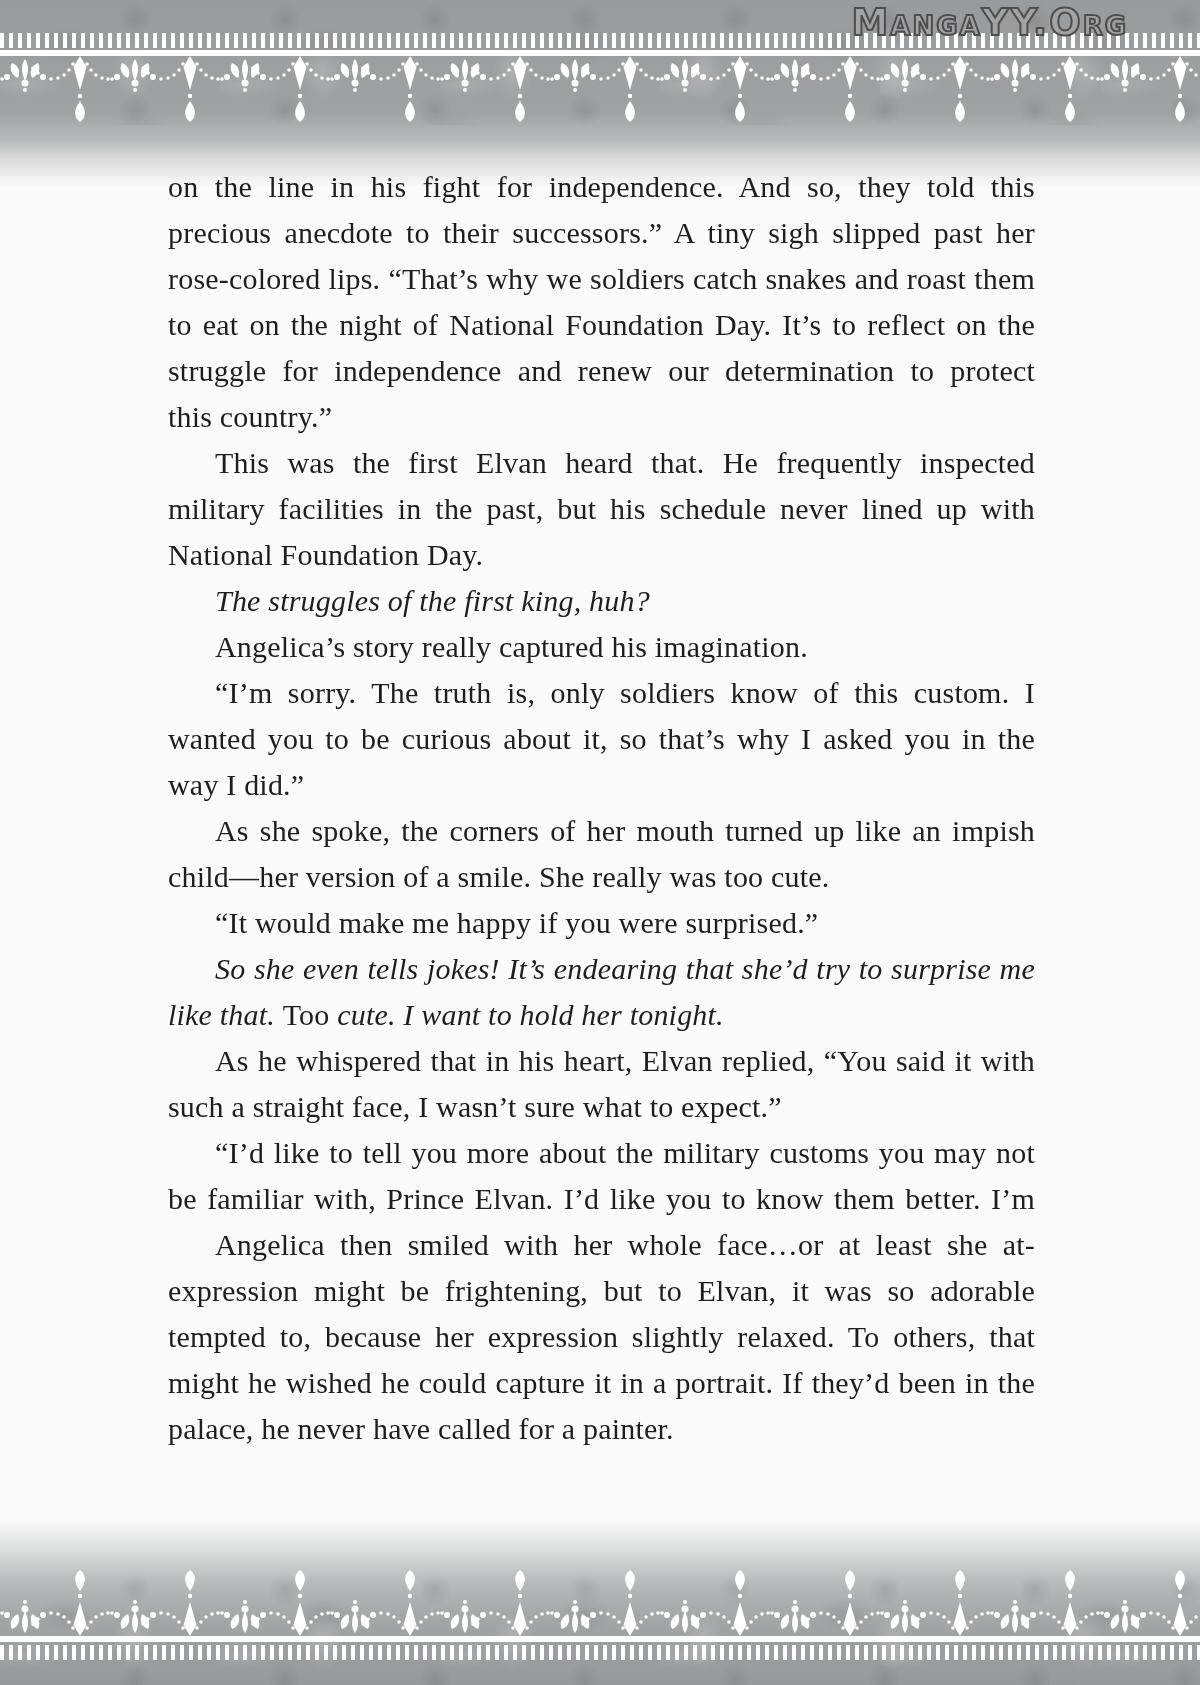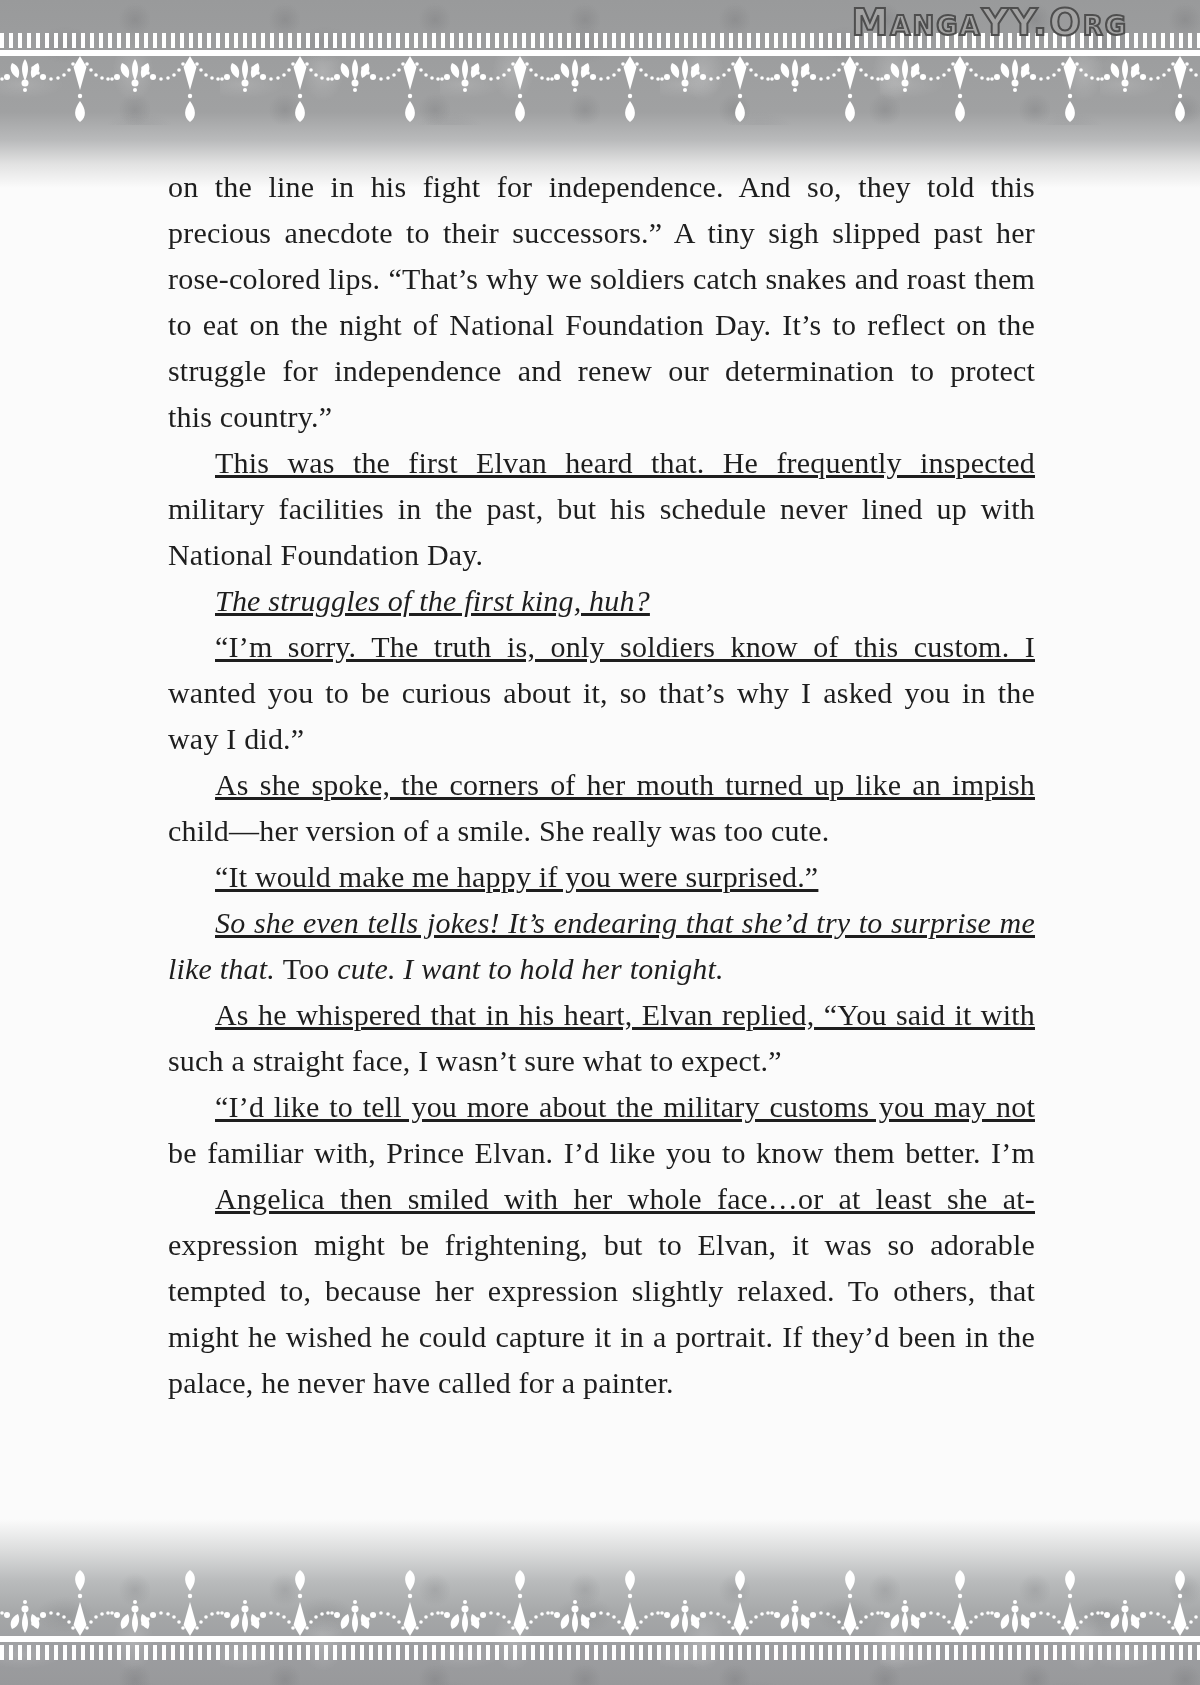--- a/index.html
+++ b/index.html
@@ -59,21 +59,21 @@
     color:var(--wmFill);-webkit-text-stroke:2px var(--wmStroke);
     z-index:3;white-space:nowrap;
   }
   
   .content{
     position:absolute;left:168px;top:164px;width:867px;
     color:var(--ink);z-index:2;
   }
   .line{height:46px;line-height:46px;font-size:30px;letter-spacing:.2px;}
   .line.just{text-align:justify;text-align-last:justify;}
-  .line.indent{text-indent:47px;text-decoration:underline;}
+  .line.indent{text-indent:47px;}
   .it{font-style:italic;}
 </style>
 </head>
 <body>
 
 <div class="page">
 
   <div class="border top">
     <div class="tex"></div>
     <div class="ticks"></div>
@@ -121,20 +121,21 @@
       <div class="line just"><span>on the line in his fight for independence. And so, they told this</span></div>
       <div class="line just"><span>precious anecdote to their successors.” A tiny sigh slipped past her</span></div>
       <div class="line just"><span>rose-colored lips. “That’s why we soldiers catch snakes and roast them</span></div>
       <div class="line just"><span>to eat on the night of National Foundation Day. It’s to reflect on the</span></div>
       <div class="line just"><span>struggle for independence and renew our determination to protect</span></div>
       <div class="line"><span>this country.”</span></div>
       <div class="line indent just"><span>This was the first Elvan heard that. He frequently inspected</span></div>
       <div class="line just"><span>military facilities in the past, but his schedule never lined up with</span></div>
       <div class="line"><span>National Foundation Day.</span></div>
       <div class="line indent"><span class="it">The struggles of the first king, huh?</span></div>
+      <div class="line indent"><span>Angelica’s story really captured his imagination.</span></div>
       <div class="line indent just"><span>“I’m sorry. The truth is, only soldiers know of this custom. I</span></div>
       <div class="line just"><span>wanted you to be curious about it, so that’s why I asked you in the</span></div>
       <div class="line"><span>way I did.”</span></div>
       <div class="line indent just"><span>As she spoke, the corners of her mouth turned up like an impish</span></div>
       <div class="line"><span>child—her version of a smile. She really was too cute.</span></div>
       <div class="line indent"><span>“It would make me happy if you were surprised.”</span></div>
       <div class="line indent just"><span class="it">So she even tells jokes! It’s endearing that she’d try to surprise me</span></div>
       <div class="line"><span class="it">like that. </span><span>Too </span><span class="it">cute. I want to hold her tonight.</span></div>
       <div class="line indent just"><span>As he whispered that in his heart, Elvan replied, “You said it with</span></div>
       <div class="line"><span>such a straight face, I wasn’t sure what to expect.”</span></div>

